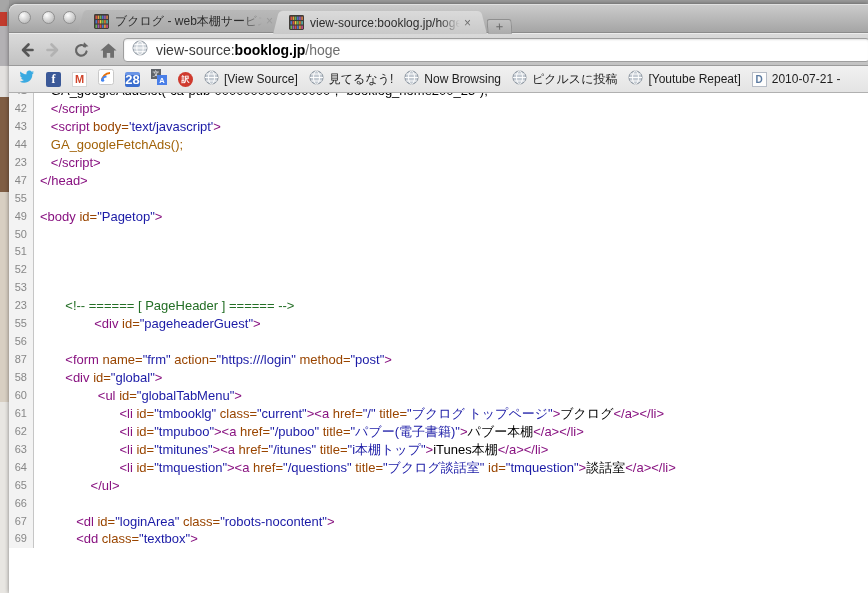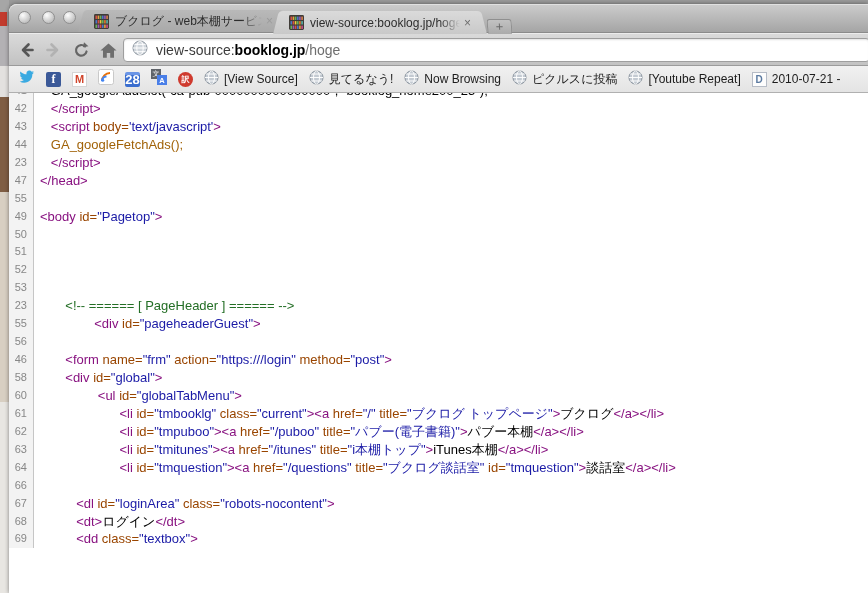--- a/index.html
+++ b/index.html
@@ -333,21 +333,21 @@
         </div>
         <div class="code-row">
           <span class="gutter">55</span>
           <span class="codeln">               <span style="color: rgb(136, 18, 128);">&lt;div </span><span style="color: rgb(153, 69, 0);">id=</span><span style="color: rgb(26, 26, 166);">"pageheaderGuest"</span><span style="color: rgb(136, 18, 128);">&gt;</span></span>
         </div>
         <div class="code-row">
           <span class="gutter">56</span>
           <span class="codeln"></span>
         </div>
         <div class="code-row">
-          <span class="gutter">46</span>
+          <span class="gutter">87</span>
           <span class="codeln">       <span style="color: rgb(136, 18, 128);">&lt;form </span><span style="color: rgb(153, 69, 0);">name=</span><span style="color: rgb(26, 26, 166);">"frm"</span><span style="color: rgb(0, 0, 0);"> </span><span style="color: rgb(153, 69, 0);">action=</span><span style="color: rgb(26, 26, 166);">"https:///login"</span><span style="color: rgb(0, 0, 0);"> </span><span style="color: rgb(153, 69, 0);">method=</span><span style="color: rgb(26, 26, 166);">"post"</span><span style="color: rgb(136, 18, 128);">&gt;</span></span>
         </div>
         <div class="code-row">
           <span class="gutter">58</span>
           <span class="codeln">       <span style="color: rgb(136, 18, 128);">&lt;div </span><span style="color: rgb(153, 69, 0);">id=</span><span style="color: rgb(26, 26, 166);">"global"</span><span style="color: rgb(136, 18, 128);">&gt;</span></span>
         </div>
         <div class="code-row">
           <span class="gutter">60</span>
           <span class="codeln">                <span style="color: rgb(136, 18, 128);">&lt;ul </span><span style="color: rgb(153, 69, 0);">id=</span><span style="color: rgb(26, 26, 166);">"globalTabMenu"</span><span style="color: rgb(136, 18, 128);">&gt;</span></span>
         </div>
@@ -361,31 +361,31 @@
         </div>
         <div class="code-row">
           <span class="gutter">63</span>
           <span class="codeln">                      <span style="color: rgb(136, 18, 128);">&lt;li </span><span style="color: rgb(153, 69, 0);">id=</span><span style="color: rgb(26, 26, 166);">"tmitunes"</span><span style="color: rgb(136, 18, 128);">&gt;&lt;a </span><span style="color: rgb(153, 69, 0);">href=</span><span style="color: rgb(26, 26, 166);">"/itunes"</span><span style="color: rgb(0, 0, 0);"> </span><span style="color: rgb(153, 69, 0);">title=</span><span style="color: rgb(26, 26, 166);">"i本棚トップ"</span><span style="color: rgb(136, 18, 128);">&gt;</span><span style="color: rgb(0, 0, 0);">iTunes本棚</span><span style="color: rgb(136, 18, 128);">&lt;/a&gt;&lt;/li&gt;</span></span>
         </div>
         <div class="code-row">
           <span class="gutter">64</span>
           <span class="codeln">                      <span style="color: rgb(136, 18, 128);">&lt;li </span><span style="color: rgb(153, 69, 0);">id=</span><span style="color: rgb(26, 26, 166);">"tmquestion"</span><span style="color: rgb(136, 18, 128);">&gt;&lt;a </span><span style="color: rgb(153, 69, 0);">href=</span><span style="color: rgb(26, 26, 166);">"/questions"</span><span style="color: rgb(0, 0, 0);"> </span><span style="color: rgb(153, 69, 0);">title=</span><span style="color: rgb(26, 26, 166);">"ブクログ談話室"</span><span style="color: rgb(0, 0, 0);"> </span><span style="color: rgb(153, 69, 0);">id=</span><span style="color: rgb(26, 26, 166);">"tmquestion"</span><span style="color: rgb(136, 18, 128);">&gt;</span><span style="color: rgb(0, 0, 0);">談話室</span><span style="color: rgb(136, 18, 128);">&lt;/a&gt;&lt;/li&gt;</span></span>
         </div>
         <div class="code-row">
+          <span class="gutter">65</span>
+          <span class="codeln">              <span style="color: rgb(136, 18, 128);">&lt;/ul&gt;</span></span>
+        </div>
+        <div class="code-row">
           <span class="gutter">66</span>
           <span class="codeln"></span>
         </div>
         <div class="code-row">
           <span class="gutter">67</span>
           <span class="codeln">          <span style="color: rgb(136, 18, 128);">&lt;dl </span><span style="color: rgb(153, 69, 0);">id=</span><span style="color: rgb(26, 26, 166);">"loginArea"</span><span style="color: rgb(0, 0, 0);"> </span><span style="color: rgb(153, 69, 0);">class=</span><span style="color: rgb(26, 26, 166);">"robots-nocontent"</span><span style="color: rgb(136, 18, 128);">&gt;</span></span>
         </div>
         <div class="code-row">
-          <span class="gutter">68</span>
-          <span class="codeln">          <span style="color: rgb(136, 18, 128);">&lt;dt&gt;</span><span style="color: rgb(0, 0, 0);">ログイン</span><span style="color: rgb(136, 18, 128);">&lt;/dt&gt;</span></span>
-        </div>
-        <div class="code-row">
           <span class="gutter">69</span>
           <span class="codeln">          <span style="color: rgb(136, 18, 128);">&lt;dd </span><span style="color: rgb(153, 69, 0);">class=</span><span style="color: rgb(26, 26, 166);">"textbox"</span><span style="color: rgb(136, 18, 128);">&gt;</span></span>
         </div>
       </div>
   </div>
 
 </div>
 
 </body></html>

